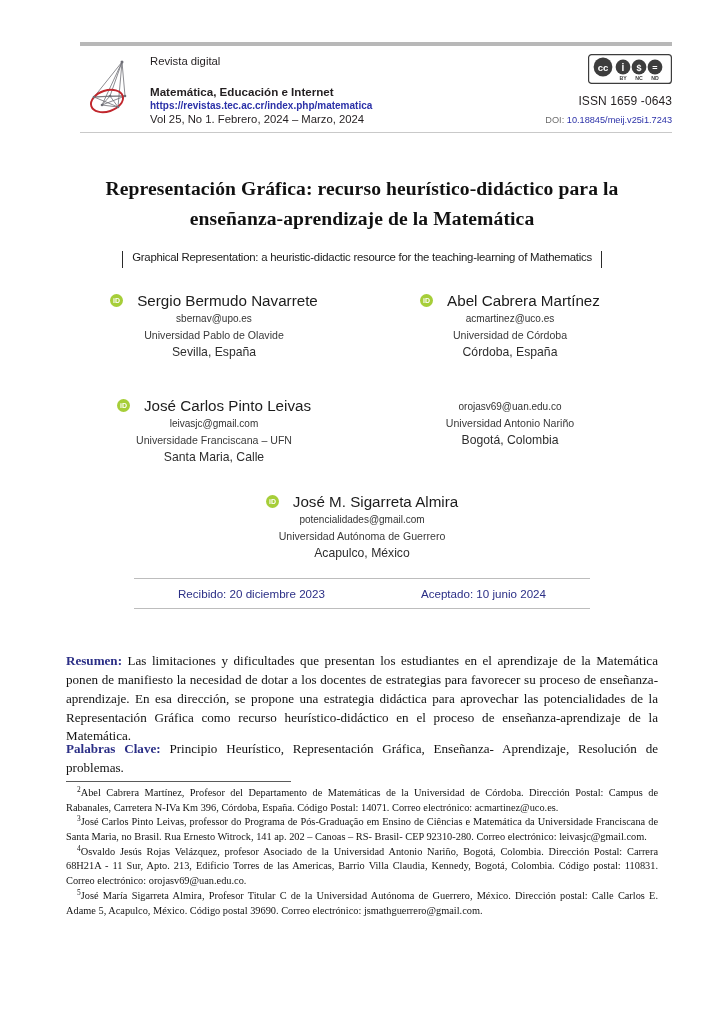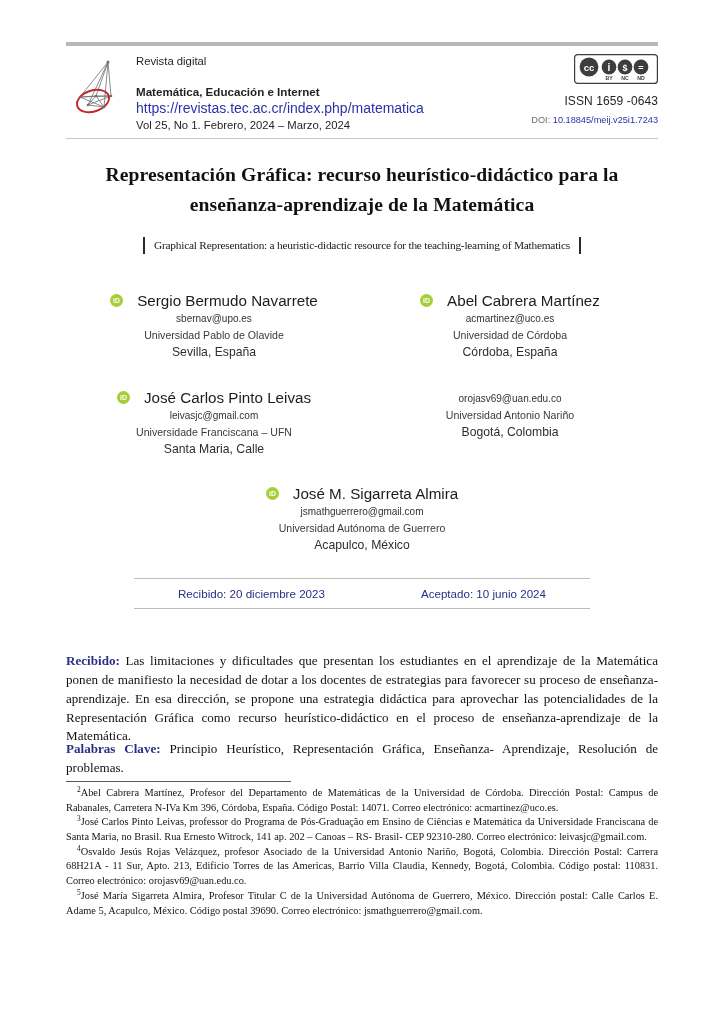--- a/index.html
+++ b/index.html
@@ -19,21 +19,21 @@
   .page {
     width: 724px;
     height: 1024px;
     position: relative;
     box-sizing: border-box;
   }
 
   
   .masthead {
     position: absolute;
-    left: 66px;
+    left: 80px;
     top: 42px;
     width: 592px;
   }
   .rule-top {
     height: 4px;
     background: #b8b8b8;
     width: 100%;
   }
   .masthead-body {
     display: flex;
@@ -56,21 +56,21 @@
     font-family: "Liberation Sans", sans-serif;
     line-height: 1.32;
     padding-top: 1px;
   }
   .mt-line {
     font-size: 11.3px;
     color: #231f20;
     white-space: nowrap;
   }
   .mt-line.bold { font-weight: bold; font-size: 11.6px; margin-top: 15px; }
-  .mt-line.url { font-weight: normal; color: #2b31a8; font-size: 14px; }
+  .mt-line.url { font-weight: bold; color: #2b31a8; font-size: 10px; text-align: right; }
 
   .masthead-right {
     text-align: right;
     font-family: "Liberation Sans", sans-serif;
     padding-top: 1px;
   }
   .cc-badge {
     display: inline-block;
     margin-bottom: 6px;
   }
@@ -91,40 +91,39 @@
     height: 1px;
     background: #c9c9c9;
     width: 100%;
     margin-top: 5px;
   }
 
   
   .title-block {
     position: absolute;
     left: 92px;
-    top: 160px;
+    top: 174px;
     width: 540px;
     text-align: center;
   }
   .title-main {
     font-family: "Liberation Serif", serif;
     font-weight: bold;
     font-size: 19.6px;
     line-height: 1.52;
     color: #111111;
     letter-spacing: 0.1px;
   }
   .title-sub {
     margin-top: 17px;
-    font-family: Liberation Serif, serif;
+    font-family: Liberation Sans, sans-serif;
     font-size: 11.4px;
     color: #1a1a1a;
     letter-spacing: -0.25px;
     display: flex;
-    align-items: center;
     justify-content: center;
     gap: 9px;
   }
   .bar {
     display: inline-block;
     width: 1.6px;
     height: 17px;
     background: #2a2a2a;
     flex: 0 0 auto;
   }
@@ -174,21 +173,21 @@
   .author-affil {
     font-size: 10.6px;
     color: #3a3a3a;
     margin-top: 5px;
   }
   .author-place {
     font-size: 12.2px;
     color: #2e2e2e;
     margin-top: 4px;
   }
-  .author-row.r2 { margin-top: 30px; }
+  .author-row.r2 { margin-top: 38px; }
   .author-row.r3 { margin-top: 29px; }
 
   
   .dates {
     position: absolute;
     left: 134px;
     top: 578px;
     width: 456px;
     font-family: "Liberation Sans", sans-serif;
   }
@@ -403,38 +402,38 @@
 
     <div class="author-row one r3">
       <div class="author">
         <div class="author-name-line">
           <svg class="orcid" viewBox="0 0 16 16">
             <circle cx="8" cy="8" r="8" fill="#a6ce39"></circle>
             <text x="8" y="11.4" text-anchor="middle" font-family="Liberation Sans, sans-serif" font-size="8.6" font-weight="bold" fill="#ffffff">iD</text>
           </svg>
           <span class="author-name">José M. Sigarreta Almira</span>
         </div>
-        <div class="author-email">jsmathguerrero@gmail.com</div>
+        <div class="author-email">potencialidades@gmail.com</div>
         <div class="author-affil">Universidad Autónoma de Guerrero</div>
         <div class="author-place">Acapulco, México</div>
       </div>
     </div>
   </div>
 
   <div class="dates">
     <div class="hr"></div>
     <div class="dates-inner">
       <span class="date-item">Recibido: 20 diciembre 2023</span>
       <span class="date-item">Aceptado: 10 junio 2024</span>
     </div>
     <div class="hr"></div>
   </div>
 
   <div class="abstract">
-    <span class="lbl-blue">Recibido:</span>
+    <span class="lbl-blue">Resumen:</span>
     <span>Las limitaciones y dificultades que presentan los estudiantes en el aprendizaje de la Matemática ponen de manifiesto la necesidad de dotar a los docentes de estrategias para favorecer su proceso de enseñanza-aprendizaje. En esa dirección, se propone una estrategia didáctica para aprovechar las potencialidades de la Representación Gráfica como recurso heurístico-didáctico en el proceso de enseñanza-aprendizaje de la Matemática.</span>
   </div>
 
   <div class="keywords">
     <span class="lbl-blue">Palabras Clave:</span>
     <span>Principio Heurístico, Representación Gráfica, Enseñanza- Aprendizaje, Resolución de problemas.</span>
   </div>
 
   <div class="footnote-sep"></div>
   <div class="footnotes">

